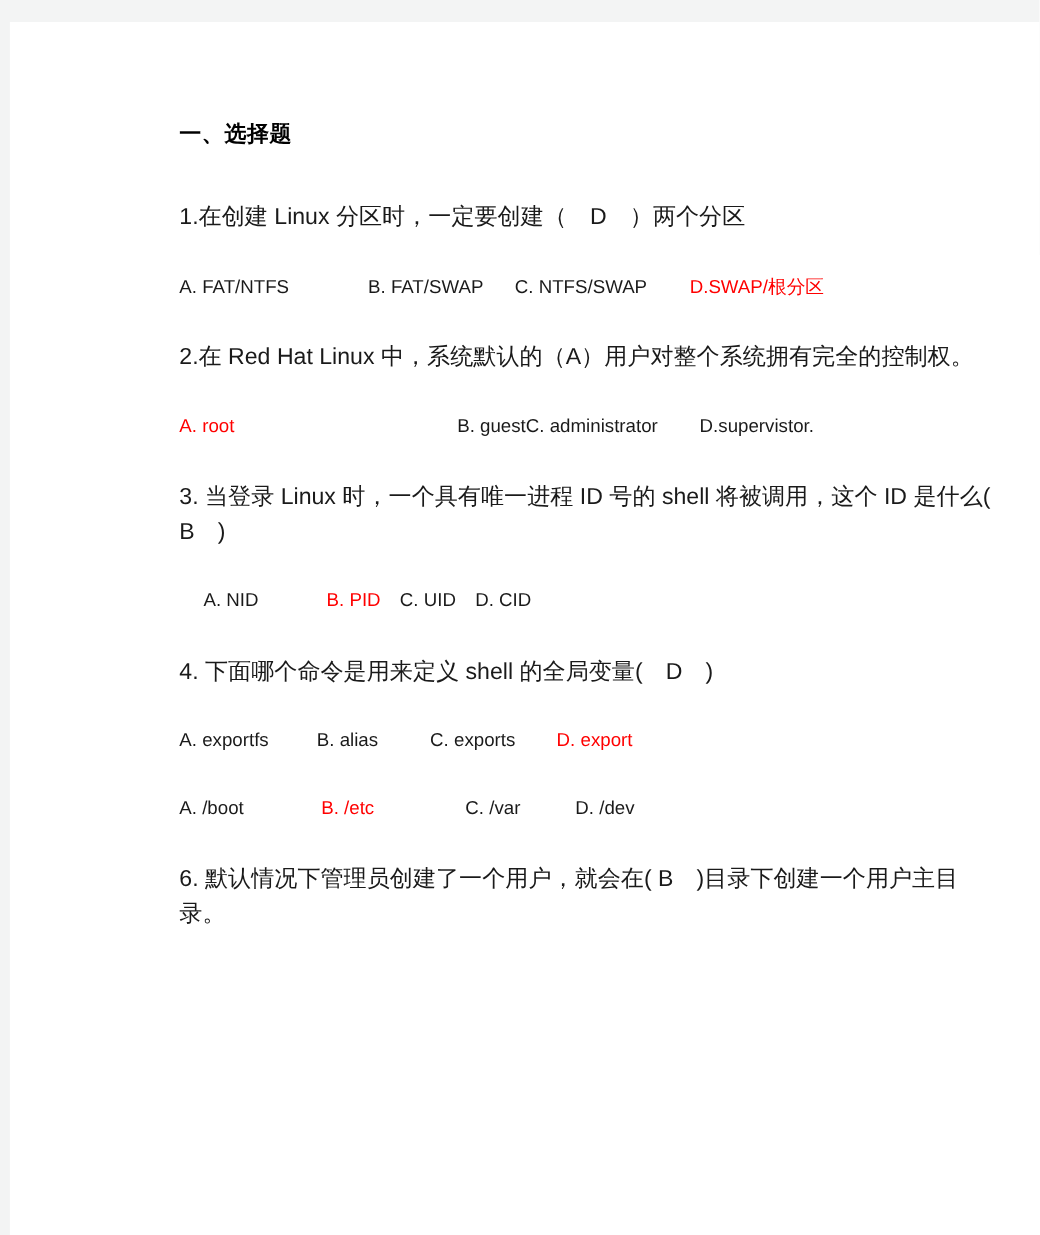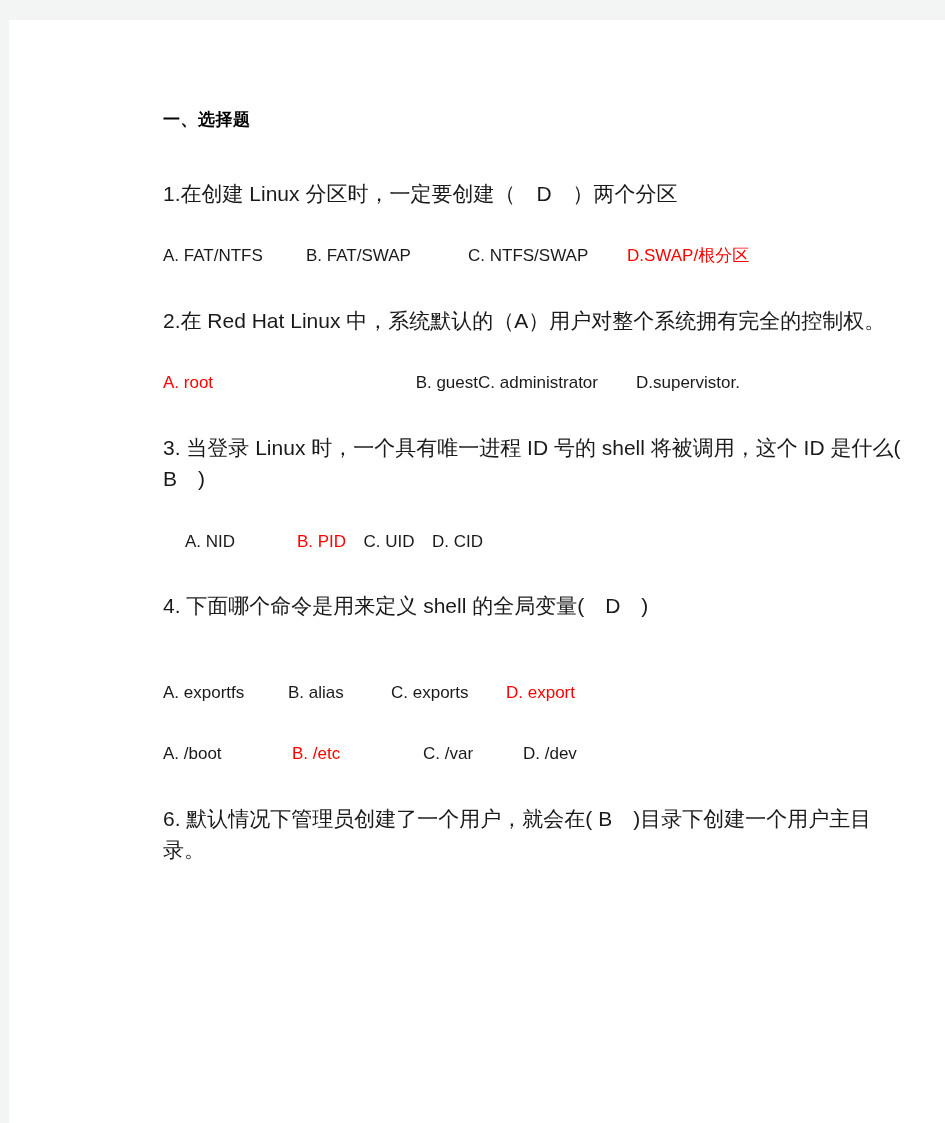--- a/index.html
+++ b/index.html
@@ -26,21 +26,21 @@
   }
 
   .content {
     position: absolute;
     left: 154px;
     top: 88px;
     width: 740px;
   }
 
   .section-heading {
-    font-size: 17px;
+    font-size: 20px;
     font-weight: bold;
     color: #000000;
     letter-spacing: 0.5px;
     margin: 0 0 46px 0;
     line-height: 1.4;
   }
 
   .question {
     font-size: 21px;
     color: #1a1a1a;
@@ -60,32 +60,32 @@
   .opt {
     display: inline-block;
     color: #1a1a1a;
   }
   .opt.correct {
     color: #ff0000;
   }
 
   
   .row-q1 .opt:nth-child(1) { width: 143px; }
-  .row-q1 .opt:nth-child(2) { width: 162px; }
+  .row-q1 .opt:nth-child(2) { width: 162px; text-align: center; }
   .row-q1 .opt:nth-child(3) { width: 159px; }
 
   .row-q2 .opt:nth-child(1) { width: 152px; }
   .row-q2 .opt:nth-child(2) { width: 163px; text-align: right; }
   .row-q2 .opt:nth-child(3) { width: 158px; }
 
   .row-q3 .opt:nth-child(1) { width: 94px; text-align: center; }
   .row-q3 .opt:nth-child(2) { width: 89px; text-align: right; }
   .row-q3 .opt:nth-child(3) { width: 86px; text-align: center; }
 
-  .row-q4 .opt:nth-child(1) { width: 125px; margin-top: 24px; }
+  .row-q4 .opt:nth-child(1) { width: 125px; }
   .row-q4 .opt:nth-child(2) { width: 103px; }
   .row-q4 .opt:nth-child(3) { width: 115px; }
 
   .row-q5 .opt:nth-child(1) { width: 129px; }
   .row-q5 .opt:nth-child(2) { width: 131px; }
   .row-q5 .opt:nth-child(3) { width: 100px; }
 
   .row-q6 .opt:nth-child(1) { width: 95px; }
   .row-q6 .opt:nth-child(2) { width: 156px; }
   .row-q6 .opt:nth-child(3) { width: 95px; }

